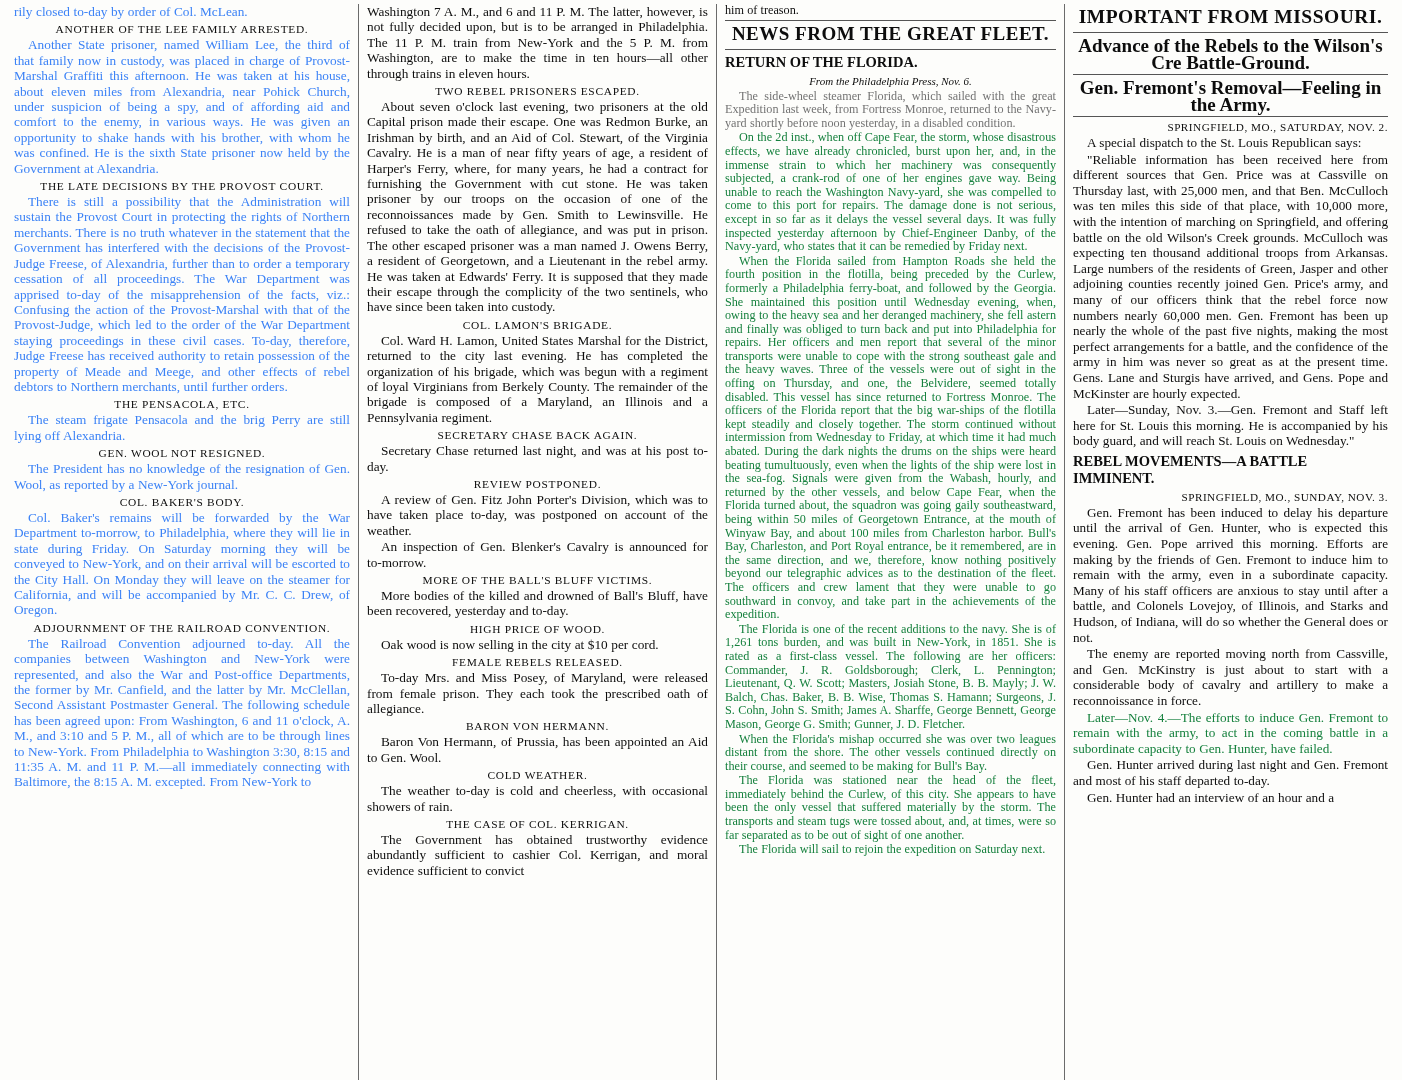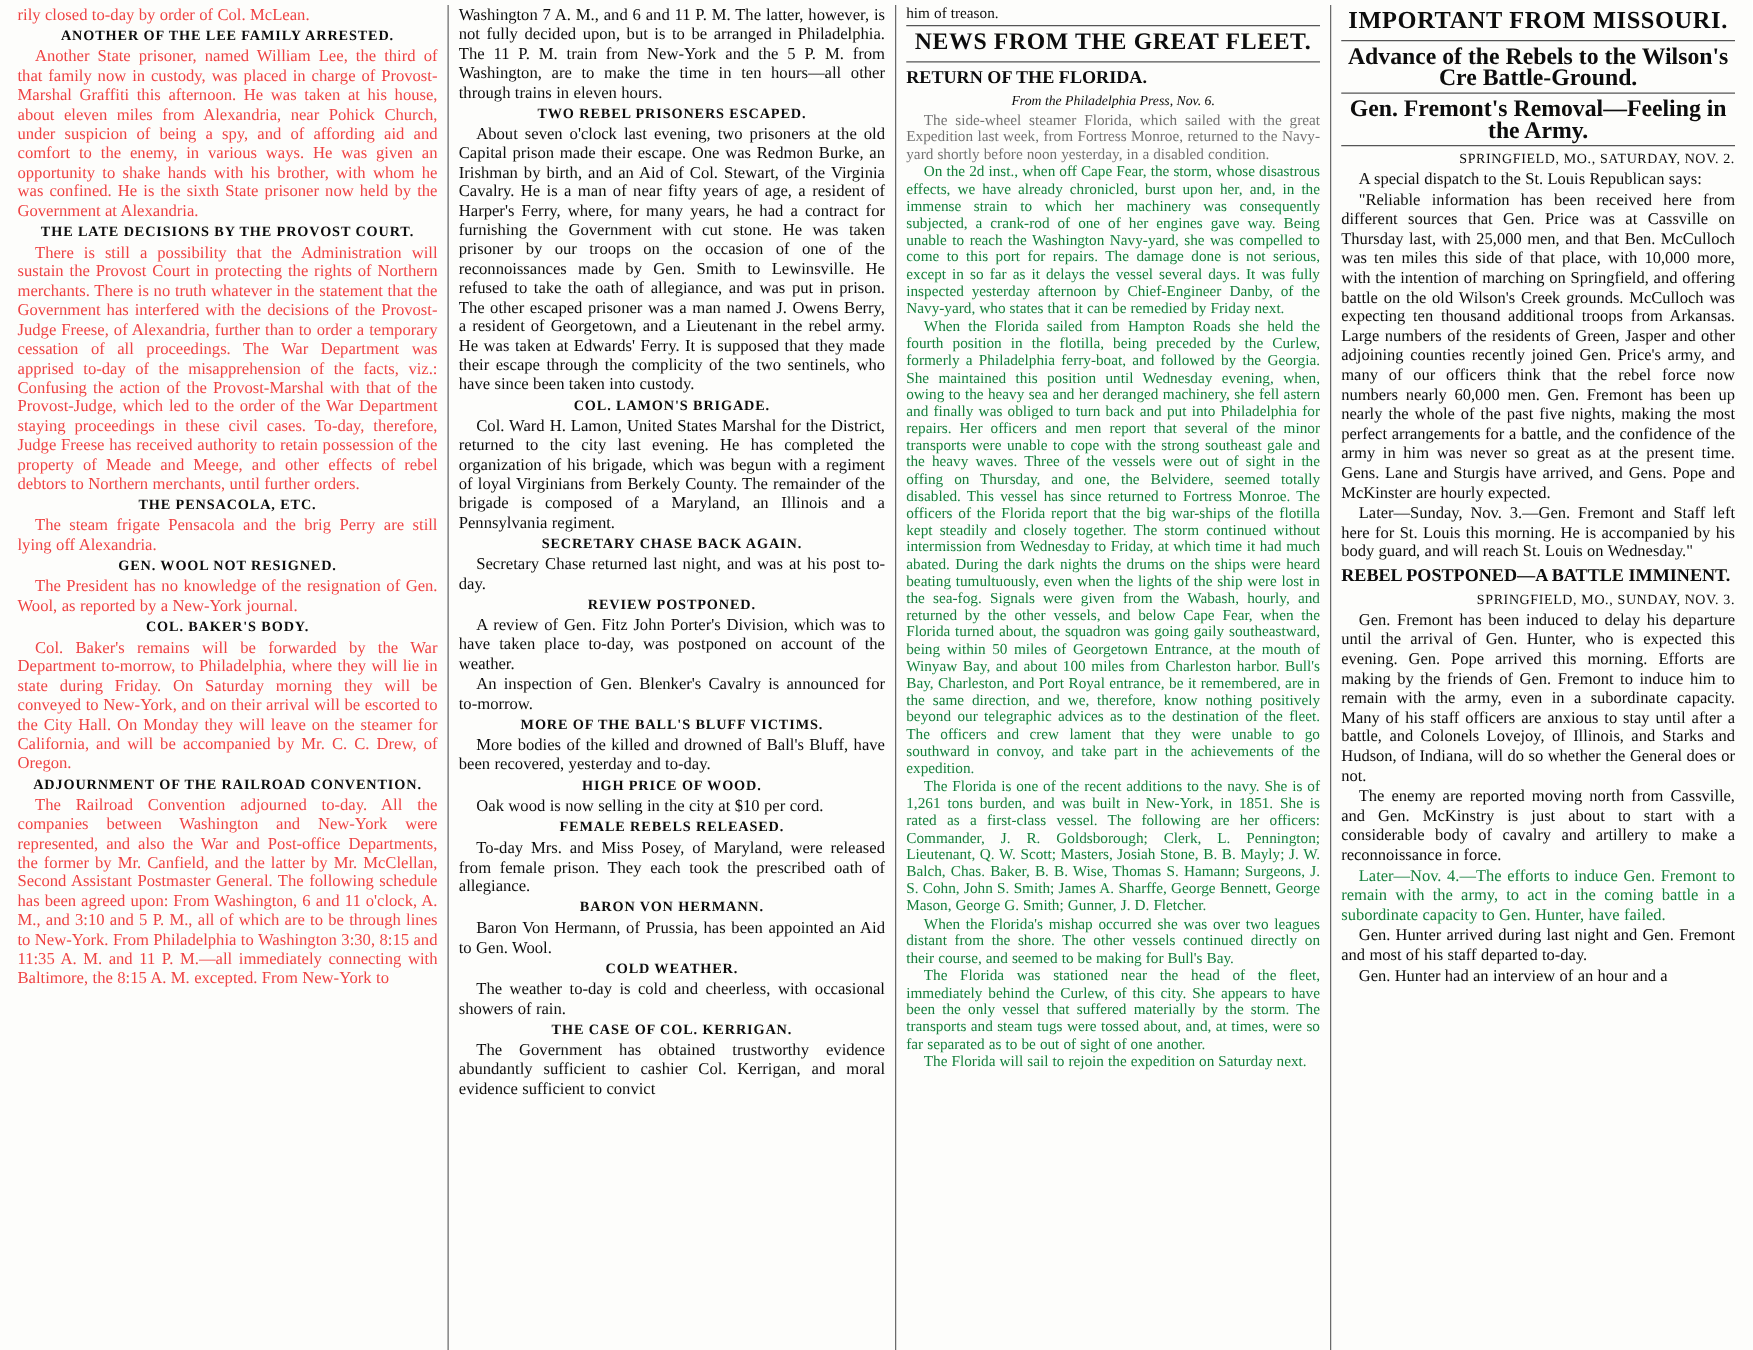--- a/index.html
+++ b/index.html
@@ -56,21 +56,21 @@
   }
   .hd-sub2 {
     font-size: 14.5px;
     font-weight: bold;
     text-align: left;
     margin: 4px 0 4px 0;
     line-height: 17px;
   }
   .hd-small {
     font-size: 11.4px;
-    font-weight: bold;
+    font-weight: normal;
     text-align: center;
     letter-spacing: 0.7px;
     margin: 4px 0 2px 0;
     text-transform: uppercase;
   }
   .hd-box {
     font-size: 19px;
     font-weight: bold;
     text-align: center;
     letter-spacing: 0.5px;
@@ -95,21 +95,21 @@
     text-transform: uppercase;
   }
   .credit {
     font-size: 11px;
     text-align: center;
     font-style: italic;
     margin: 0 0 3px 0;
   }
 
   
-  .faded p { color: #ef4444; }
+  .faded p { color: #3b82f6; }
   .faded2 p { color: #737373; }
   .veryfaded p { color: #15803d; }
 
   .col3-news { }
   .col3-news p {
     font-size: 12.2px;
     line-height: 13.6px;
   }
   .c4 p {
     font-size: 13.2px;
@@ -212,21 +212,21 @@
 
     <div class="hd-sub">Gen. Fremont's Removal—Feeling in the Army.</div>
     <div class="rule-under"></div>
 
     <div class="dateline">SPRINGFIELD, MO., SATURDAY, NOV. 2.</div>
     <p>A special dispatch to the St. Louis Republican says:</p>
 
     <p class="quote">"Reliable information has been received here from different sources that Gen. Price was at Cassville on Thursday last, with 25,000 men, and that Ben. McCulloch was ten miles this side of that place, with 10,000 more, with the intention of marching on Springfield, and offering battle on the old Wilson's Creek grounds. McCulloch was expecting ten thousand additional troops from Arkansas. Large numbers of the residents of Green, Jasper and other adjoining counties recently joined Gen. Price's army, and many of our officers think that the rebel force now numbers nearly 60,000 men. Gen. Fremont has been up nearly the whole of the past five nights, making the most perfect arrangements for a battle, and the confidence of the army in him was never so great as at the present time. Gens. Lane and Sturgis have arrived, and Gens. Pope and McKinster are hourly expected.</p>
     <p class="quote">Later—Sunday, Nov. 3.—Gen. Fremont and Staff left here for St. Louis this morning. He is accompanied by his body guard, and will reach St. Louis on Wednesday."</p>
 
-    <div class="hd-sub2">REBEL POSTPONED—A BATTLE IMMINENT.</div>
+    <div class="hd-sub2">REBEL MOVEMENTS—A BATTLE IMMINENT.</div>
     <div class="dateline">SPRINGFIELD, MO., SUNDAY, NOV. 3.</div>
 
     <div>
       <p>Gen. Fremont has been induced to delay his departure until the arrival of Gen. Hunter, who is expected this evening. Gen. Pope arrived this morning. Efforts are making by the friends of Gen. Fremont to induce him to remain with the army, even in a subordinate capacity. Many of his staff officers are anxious to stay until after a battle, and Colonels Lovejoy, of Illinois, and Starks and Hudson, of Indiana, will do so whether the General does or not.</p>
       <p>The enemy are reported moving north from Cassville, and Gen. McKinstry is just about to start with a considerable body of cavalry and artillery to make a reconnoissance in force.</p>
       <div class="veryfaded">
         <p>Later—Nov. 4.—The efforts to induce Gen. Fremont to remain with the army, to act in the coming battle in a subordinate capacity to Gen. Hunter, have failed.</p>
       </div>
       <p>Gen. Hunter arrived during last night and Gen. Fremont and most of his staff departed to-day.</p>
       <p>Gen. Hunter had an interview of an hour and a</p>

